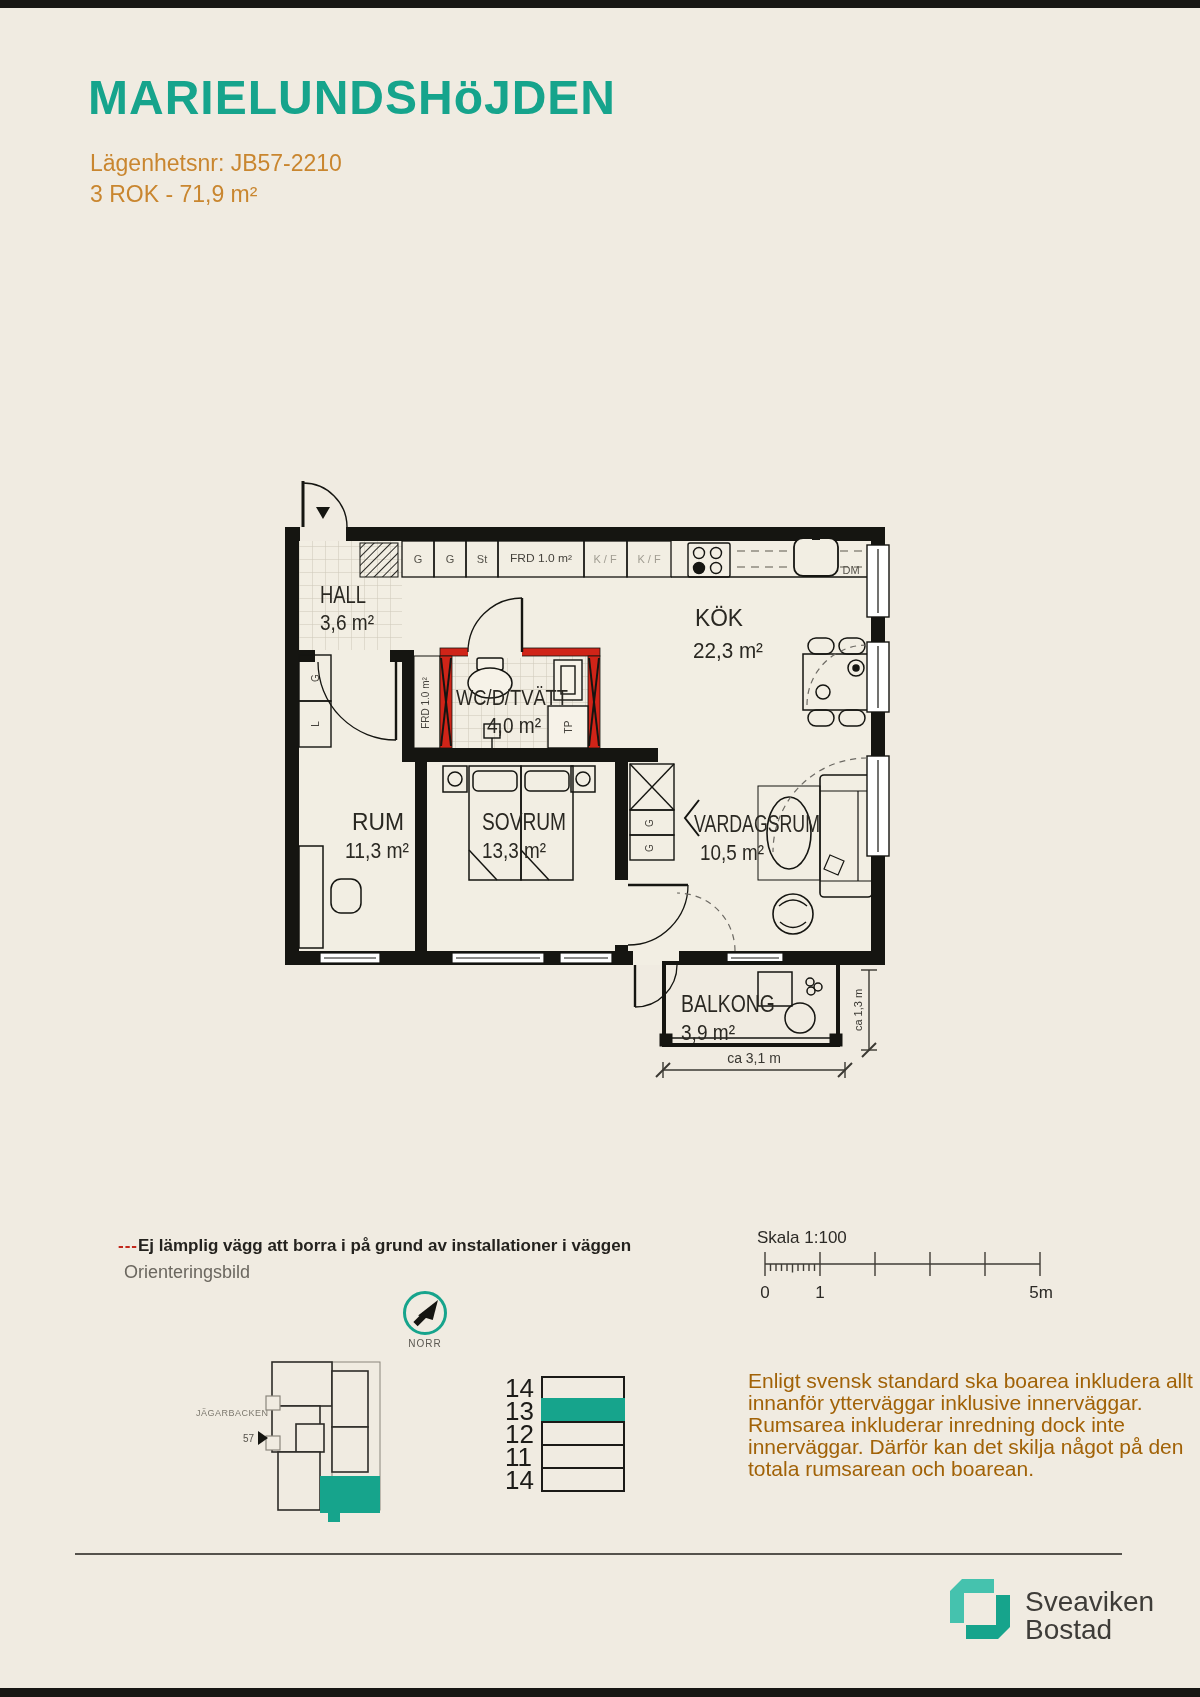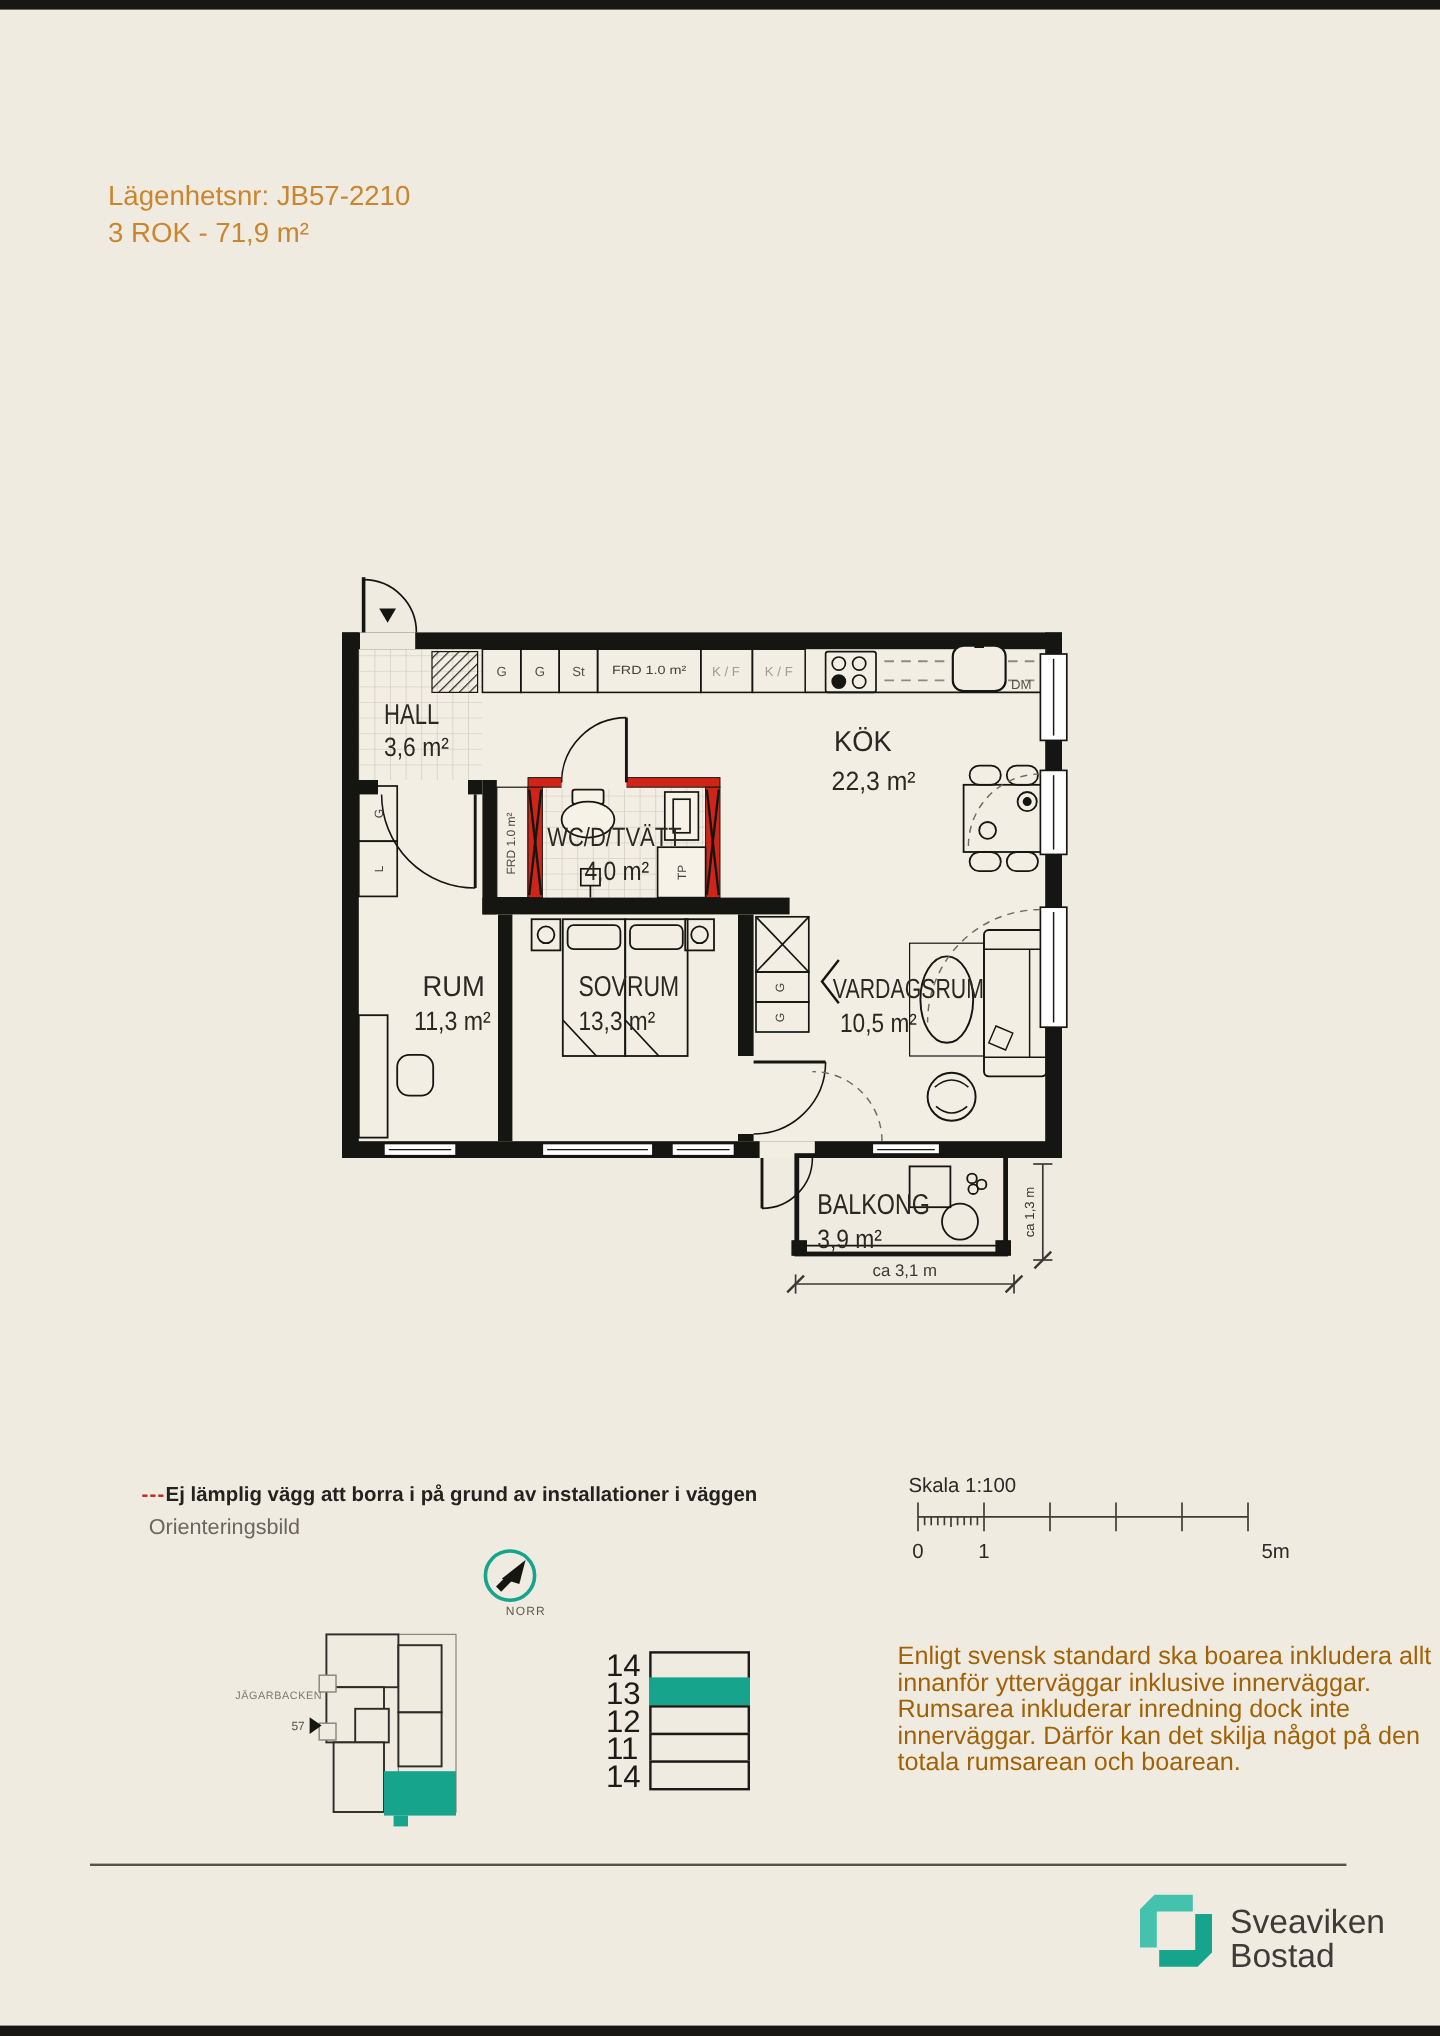--- a/index.html
+++ b/index.html
@@ -27,52 +27,53 @@
   .tiny-label{font-size:10px;fill:#45423c;}
   .dim-label{font-size:14px;fill:#3a3832;}
   .fill-red{fill:var(--red);}
   .fill-teal{fill:var(--teal);}
 
   .warning{position:absolute;left:118px;top:1236px;font-size:17px;color:#24221e;white-space:nowrap;font-weight:bold;}
   .warning .dashes{color:#c2281c;letter-spacing:1px;}
   .orienteringsbild{position:absolute;left:124px;top:1262px;font-size:18px;color:var(--gray);}
 
   .compass{position:absolute;left:403px;top:1291px;width:44px;height:44px;border:3px solid var(--teal);border-radius:50%;}
-  .compass-label{position:absolute;left:395px;top:1338px;width:60px;text-align:right;font-size:10px;color:#5c5952;letter-spacing:1px;}
+  .compass-label{position:absolute;left:395px;top:1338px;width:60px;text-align:center;font-size:10px;color:#5c5952;letter-spacing:1px;}
 
   .floors{position:absolute;left:505px;top:1377px;}
   .floor-row{display:flex;align-items:center;height:23px;}
   .floor-num{width:36px;text-align:right;padding-right:10px;font-size:26px;color:#1c1b18;line-height:23px;}
   .floor-box{width:84px;height:25px;border:2px solid #1b1a17;background:var(--paper);margin-top:-2px;}
   .floor-row:first-child .floor-box{margin-top:0;}
   .floor-row.active .floor-box{background:var(--teal);border-color:var(--teal);}
 
   .scale-label{position:absolute;left:757px;top:1228px;font-size:17px;color:#2c2a26;}
   .ruler{position:absolute;left:757px;top:1250px;}
   .ruler-num{position:absolute;top:1283px;font-size:17px;color:#2c2a26;text-align:center;}
   .ruler-num.n0{left:758px;width:14px;}
   .ruler-num.n1{left:813px;width:14px;}
-  .ruler-num.n5{left:1048px;width:30px;}
+  .ruler-num.n5{left:1026px;width:30px;}
 
   .description{position:absolute;left:748px;top:1370px;font-size:21px;line-height:22px;color:#a16207;}
   .description div{white-space:nowrap;}
 
   .divider{position:absolute;left:75px;top:1553px;width:1047px;height:2px;background:#55524c;}
   .logo{position:absolute;left:948px;top:1576px;}
   .brand{position:absolute;left:1025px;font-size:28px;font-weight:500;color:#3e3c38;}
   .brand.l1{top:1586px;}
   .brand.l2{top:1614px;}
 </style>
 </head>
 <body>
 
 <div class="page">
   <div class="bar top"></div>
   <div class="bar bottom"></div>
 
+  <div class="title">MARIELUNDSHöJDEN</div>
   <div class="subtitle s1">Lägenhetsnr: JB57-2210</div>
   <div class="subtitle s2">3 ROK  -  71,9 m²</div>
 
   <svg width="1200" height="1697" viewBox="0 0 1200 1697" style="position:absolute;left:0;top:0;">
     <defs>
       <pattern id="tiles" width="13" height="13" patternUnits="userSpaceOnUse">
         <path d="M13 0H0V13" fill="none" stroke="#cbc6b8" stroke-width="1"></path>
       </pattern>
       <pattern id="hatch" width="6" height="6" patternUnits="userSpaceOnUse" patternTransform="rotate(45)">
         <line x1="0" y1="0" x2="0" y2="6" stroke="#2b2a26" stroke-width="2"></line>

